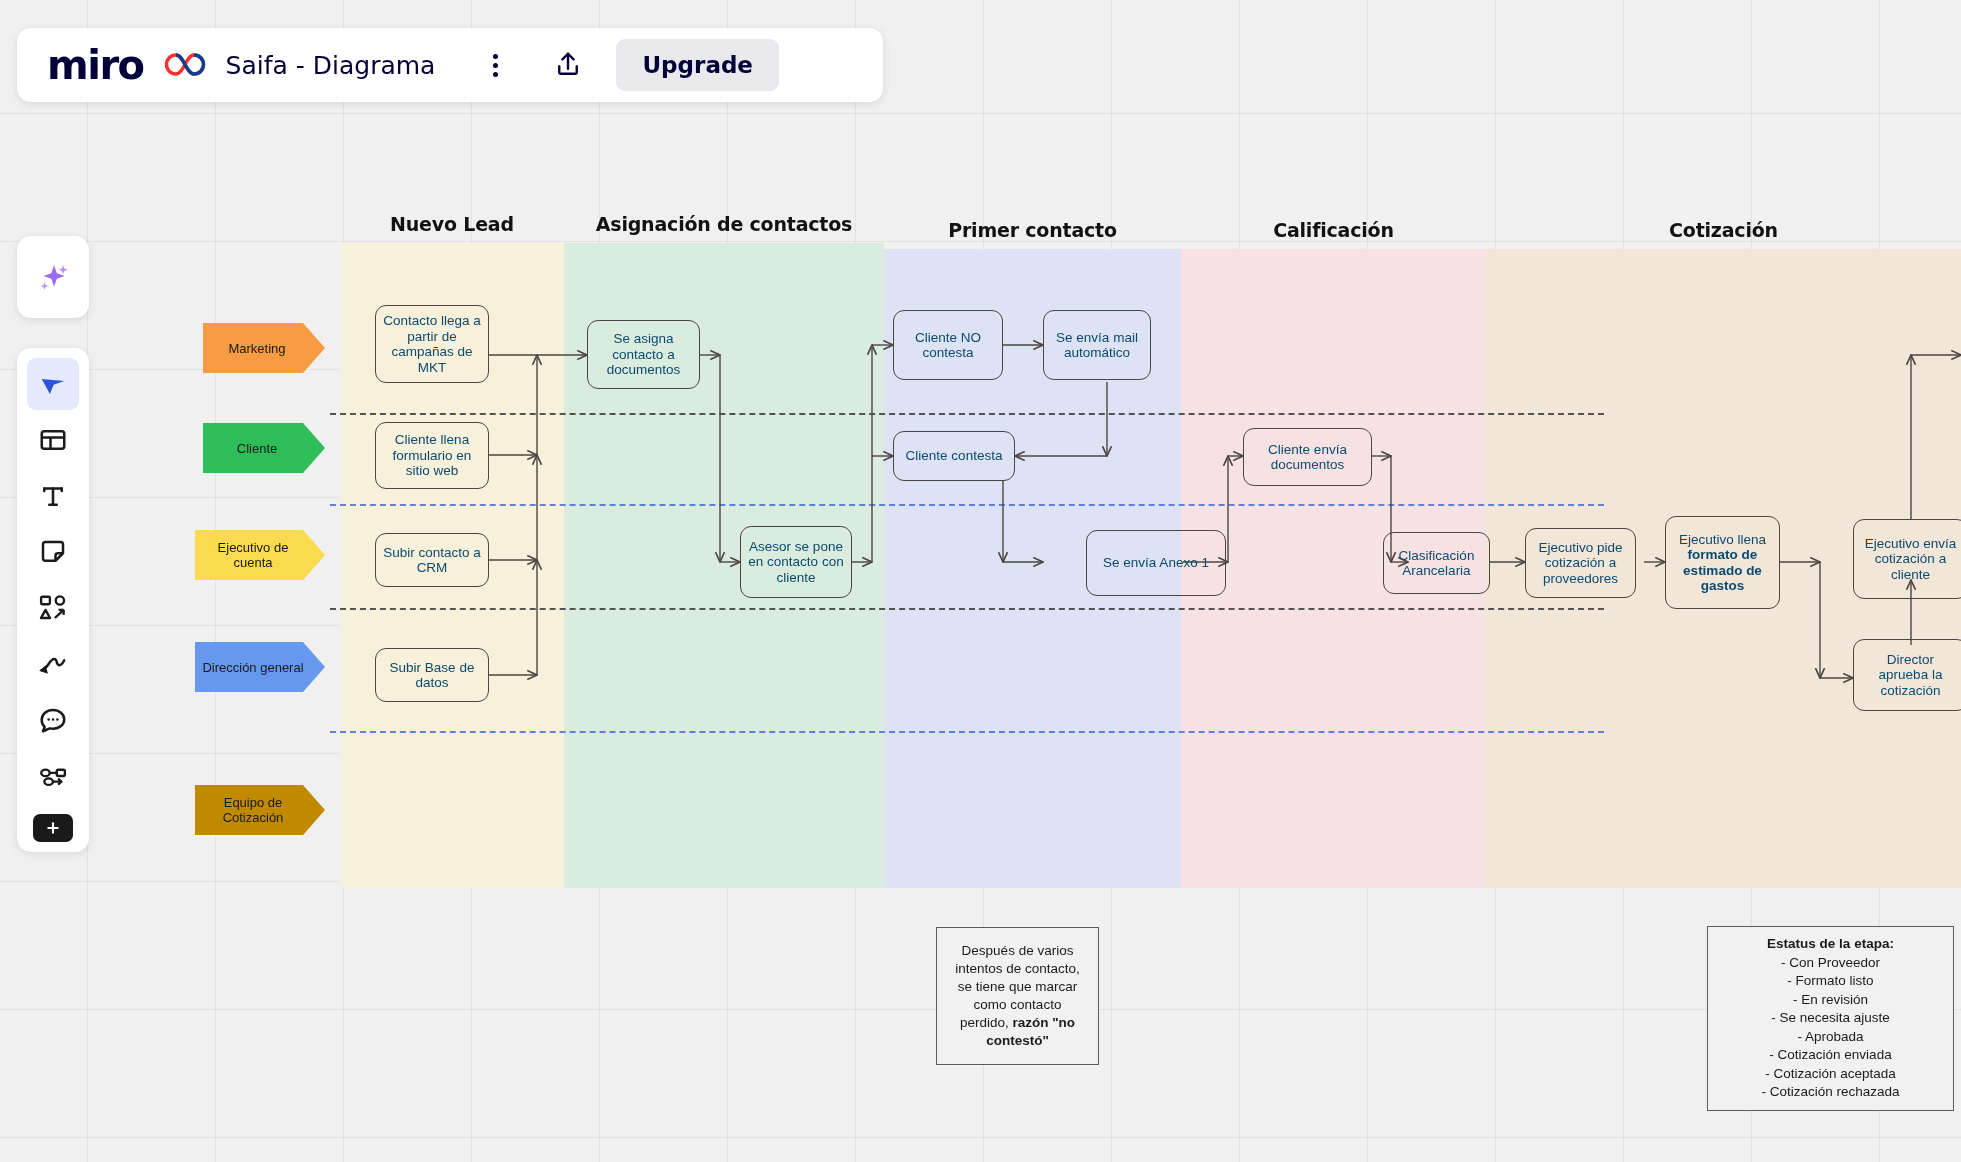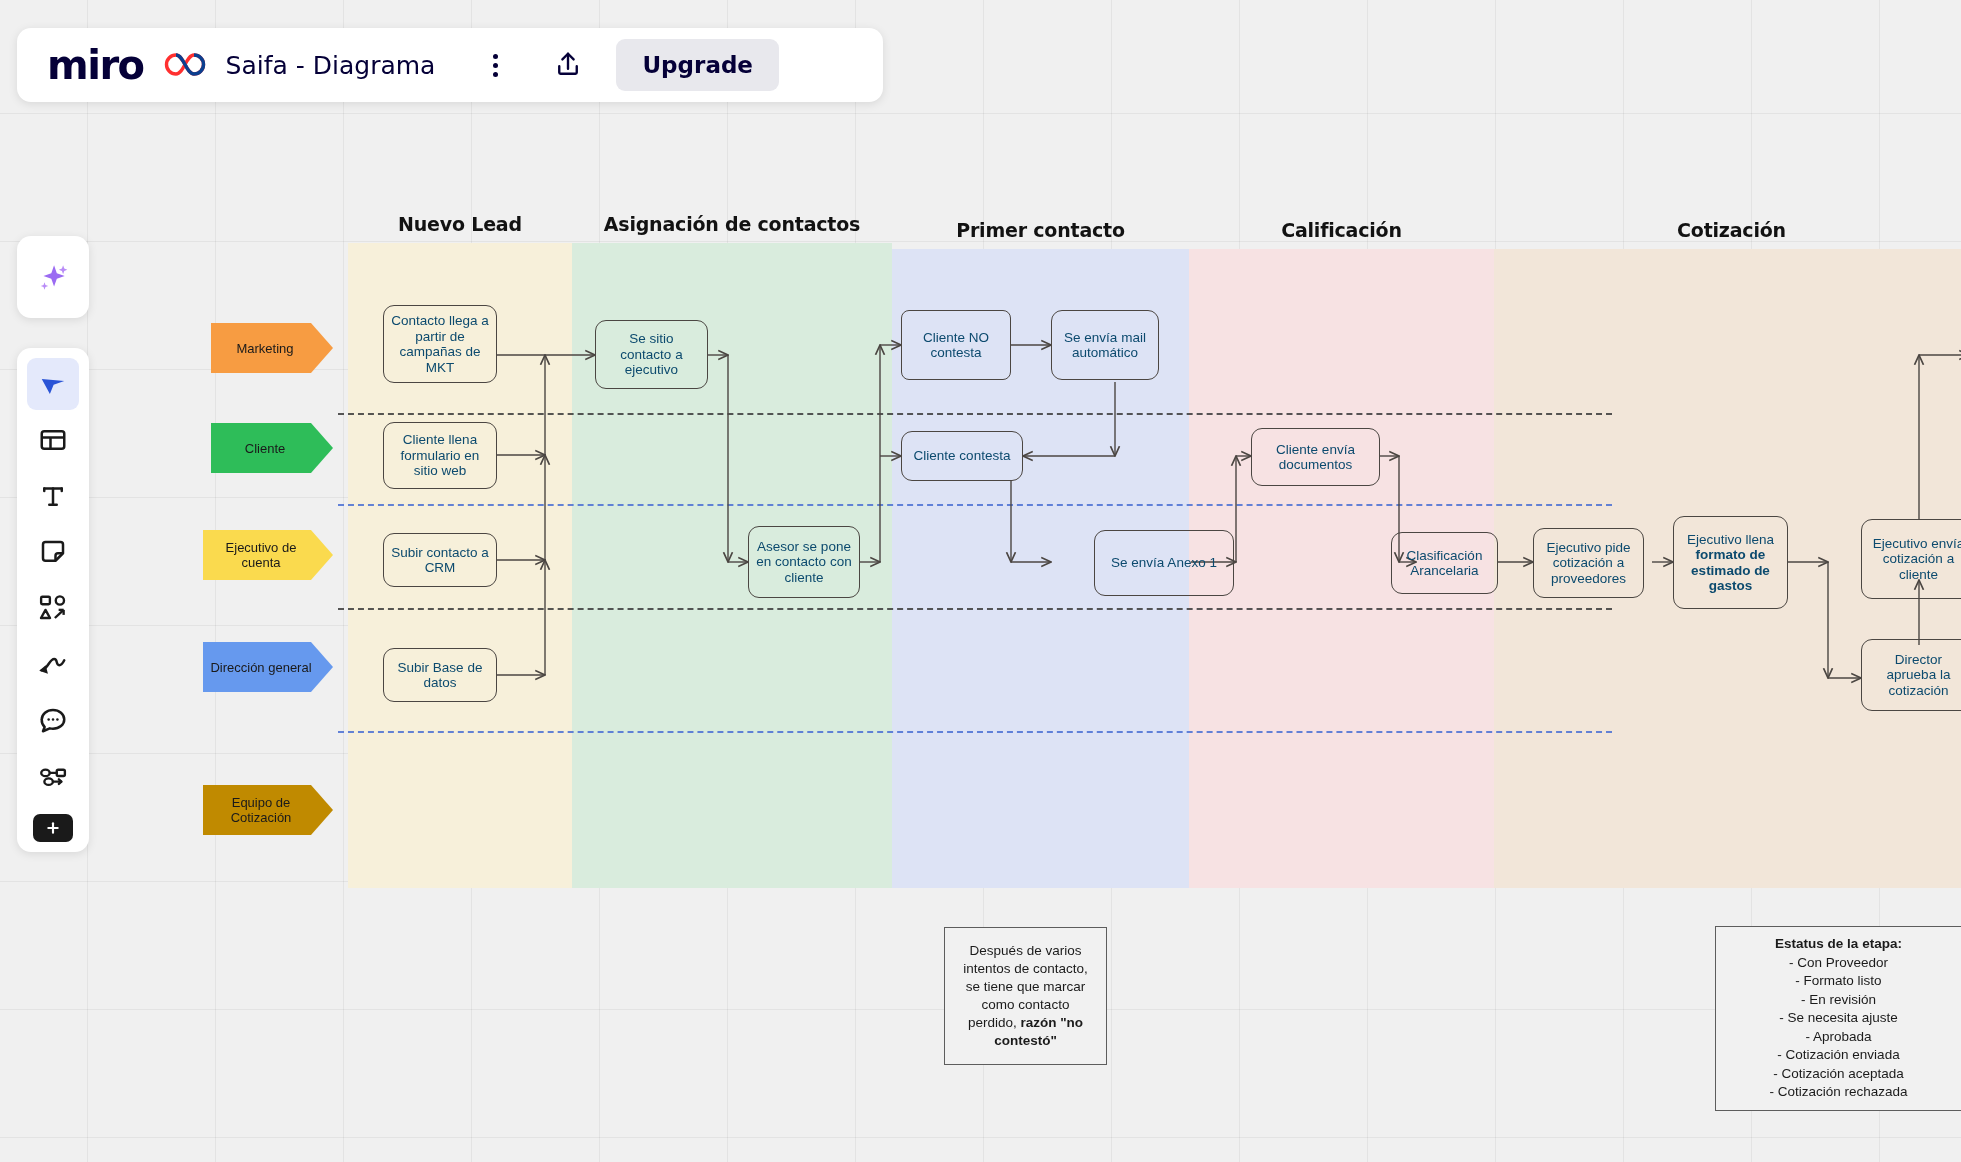--- a/index.html
+++ b/index.html
@@ -15,21 +15,21 @@
     position:absolute; inset:0;
     background-color:#f0f0f0;
     background-image:
       linear-gradient(to right, rgba(0,0,0,0.055) 1px, transparent 1px),
       linear-gradient(to bottom, rgba(0,0,0,0.055) 1px, transparent 1px);
     background-size:128px 128px;
     background-position:-41px -15px;
   }
 
   
-  #board { position:absolute; left:8px; top:0; width:1604px; height:1162px; }
+  #board { position:absolute; left:0; top:0; width:1604px; height:1162px; }
 
   .phase-col {
     position:absolute;
     top:243px;
     height:645px;
   }
   .phase-title {
     position:absolute;
     top:-30px;
     left:0; right:0;
@@ -251,23 +251,23 @@
 
       <path d="M1911,645 L1911,580"></path>
 
       <path d="M1911,520 L1911,355" marker-end=""></path>
       <path d="M1911,355 L1961,355" marker-end=""></path>
     </g>
   </svg>
 
   <div class="node" style="left:375px;top:305px;width:114px;height:78px;">Contacto llega a partir de campañas de MKT</div>
 
-  <div class="node" style="left:587px;top:320px;width:113px;height:69px;">Se sitio contacto a ejecutivo</div>
-
-  <div class="node" style="left:893px;top:310px;width:110px;height:70px;border-radius:8px;">Cliente NO contesta</div>
+  <div class="node" style="left:587px;top:320px;width:113px;height:69px;">Se asigna contacto a documentos</div>
+
+  <div class="node" style="left:893px;top:310px;width:110px;height:70px;">Cliente NO contesta</div>
 
   <div class="node" style="left:1043px;top:310px;width:108px;height:70px;">Se envía mail automático</div>
 
   <div class="node" style="left:375px;top:422px;width:114px;height:67px;">Cliente llena formulario en sitio web</div>
 
   <div class="node" style="left:893px;top:431px;width:122px;height:50px;">Cliente contesta</div>
 
   <div class="node" style="left:1243px;top:428px;width:129px;height:58px;">Cliente envía documentos</div>
 
   <div class="node" style="left:375px;top:533px;width:114px;height:54px;">Subir contacto a CRM</div>

